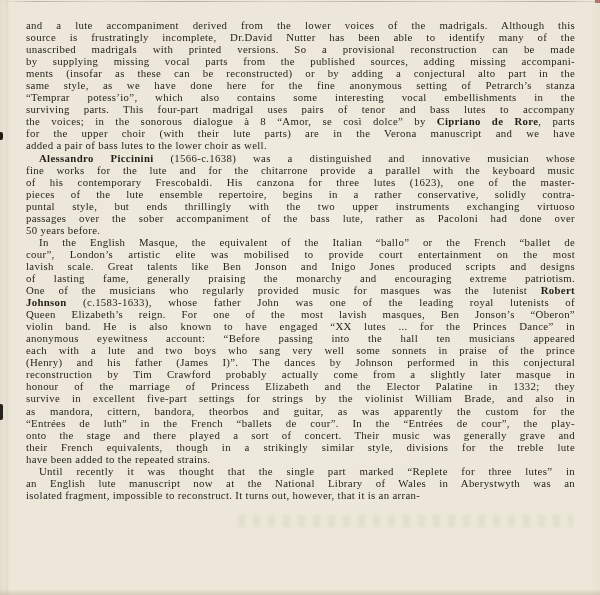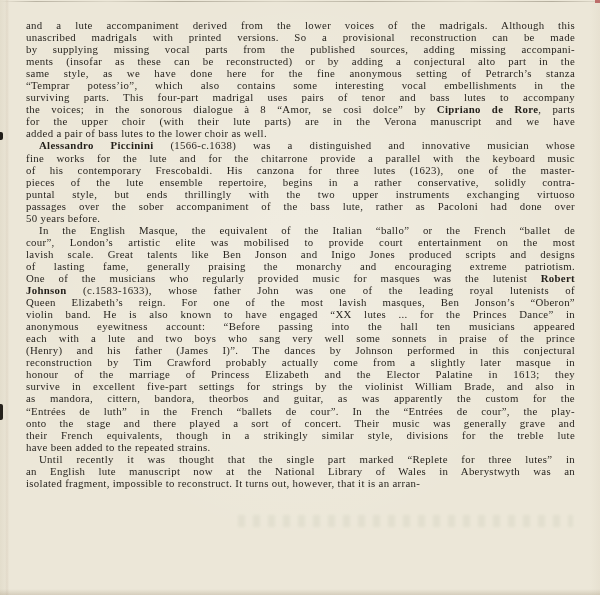--- a/index.html
+++ b/index.html
@@ -111,20 +111,21 @@
 <div class="page">
   <div class="top-edge"></div>
   <div class="corner-tick"></div>
   <div class="left-crease"></div>
   <div class="speck-1"></div>
   <div class="speck-2"></div>
   <div class="showthrough"></div>
   <div class="bottom-shade"></div>
   <div class="text-block">
       <div class="line">and a lute accompaniment derived from the lower voices of the madrigals.  Although this</div>
+      <div class="line">source is frustratingly incomplete, Dr.David Nutter has been able to identify many of the</div>
       <div class="line">unascribed madrigals with printed versions.  So a provisional reconstruction can be made</div>
       <div class="line">by supplying missing vocal parts from the published sources, adding missing accompani-</div>
       <div class="line">ments (insofar as these can be reconstructed) or by adding a conjectural alto part in the</div>
       <div class="line">same style, as we have done here for the fine anonymous setting of Petrarch’s stanza</div>
       <div class="line">“Temprar potess’io”, which also contains some interesting vocal embellishments in the</div>
       <div class="line">surviving parts.  This four-part madrigal uses pairs of tenor and bass lutes to accompany</div>
       <div class="line">the voices; in the sonorous dialogue à 8 “Amor, se così dolce” by <b>Cipriano de Rore</b>, parts</div>
       <div class="line">for the upper choir (with their lute parts) are in the Verona manuscript and we have</div>
       <div class="line last">added a pair of bass lutes to the lower choir as well.</div>
       <div class="line indent"><b>Alessandro Piccinini</b> (1566-c.1638) was a distinguished and innovative musician whose</div>
@@ -139,21 +140,21 @@
       <div class="line">lavish scale.  Great talents like Ben Jonson and Inigo Jones produced scripts and designs</div>
       <div class="line">of lasting fame, generally praising the monarchy and encouraging extreme patriotism.</div>
       <div class="line">One of the musicians who regularly provided music for masques was the lutenist <b>Robert</b></div>
       <div class="line"><b>Johnson</b> (c.1583-1633), whose father John was one of the leading royal lutenists of</div>
       <div class="line">Queen Elizabeth’s reign.  For one of the most lavish masques, Ben Jonson’s “Oberon”</div>
       <div class="line">violin band.  He is also known to have engaged “XX lutes ... for the Princes Dance” in</div>
       <div class="line">anonymous eyewitness account:  “Before passing into the hall ten musicians appeared</div>
       <div class="line">each with a lute and two boys who sang very well some sonnets in praise of the prince</div>
       <div class="line">(Henry) and his father (James I)”.  The dances by Johnson performed in this conjectural</div>
       <div class="line">reconstruction by Tim Crawford probably actually come from a slightly later masque in</div>
-      <div class="line">honour of the marriage of Princess Elizabeth and the Elector Palatine in 1613; they</div>
+      <div class="line">honour of the marriage of Princess Elizabeth and the Elector Palatine in 1332; they</div>
       <div class="line">survive in excellent five-part settings for strings by the violinist William Brade, and also in</div>
       <div class="line">as mandora, cittern, bandora, theorbos and guitar, as was apparently the custom for the</div>
       <div class="line">“Entrées de luth” in the French “ballets de cour”.  In the “Entrées de cour”, the play-</div>
       <div class="line">onto the stage and there played a sort of concert.  Their music was generally grave and</div>
       <div class="line">their French equivalents, though in a strikingly similar style, divisions for the treble lute</div>
       <div class="line last">have been added to the repeated strains.</div>
       <div class="line indent">Until recently it was thought that the single part marked “Replete for three lutes” in</div>
       <div class="line">an English lute manuscript now at the National Library of Wales in Aberystwyth was an</div>
       <div class="line last">isolated fragment, impossible to reconstruct.  It turns out, however, that it is an arran-</div>
     </div>

